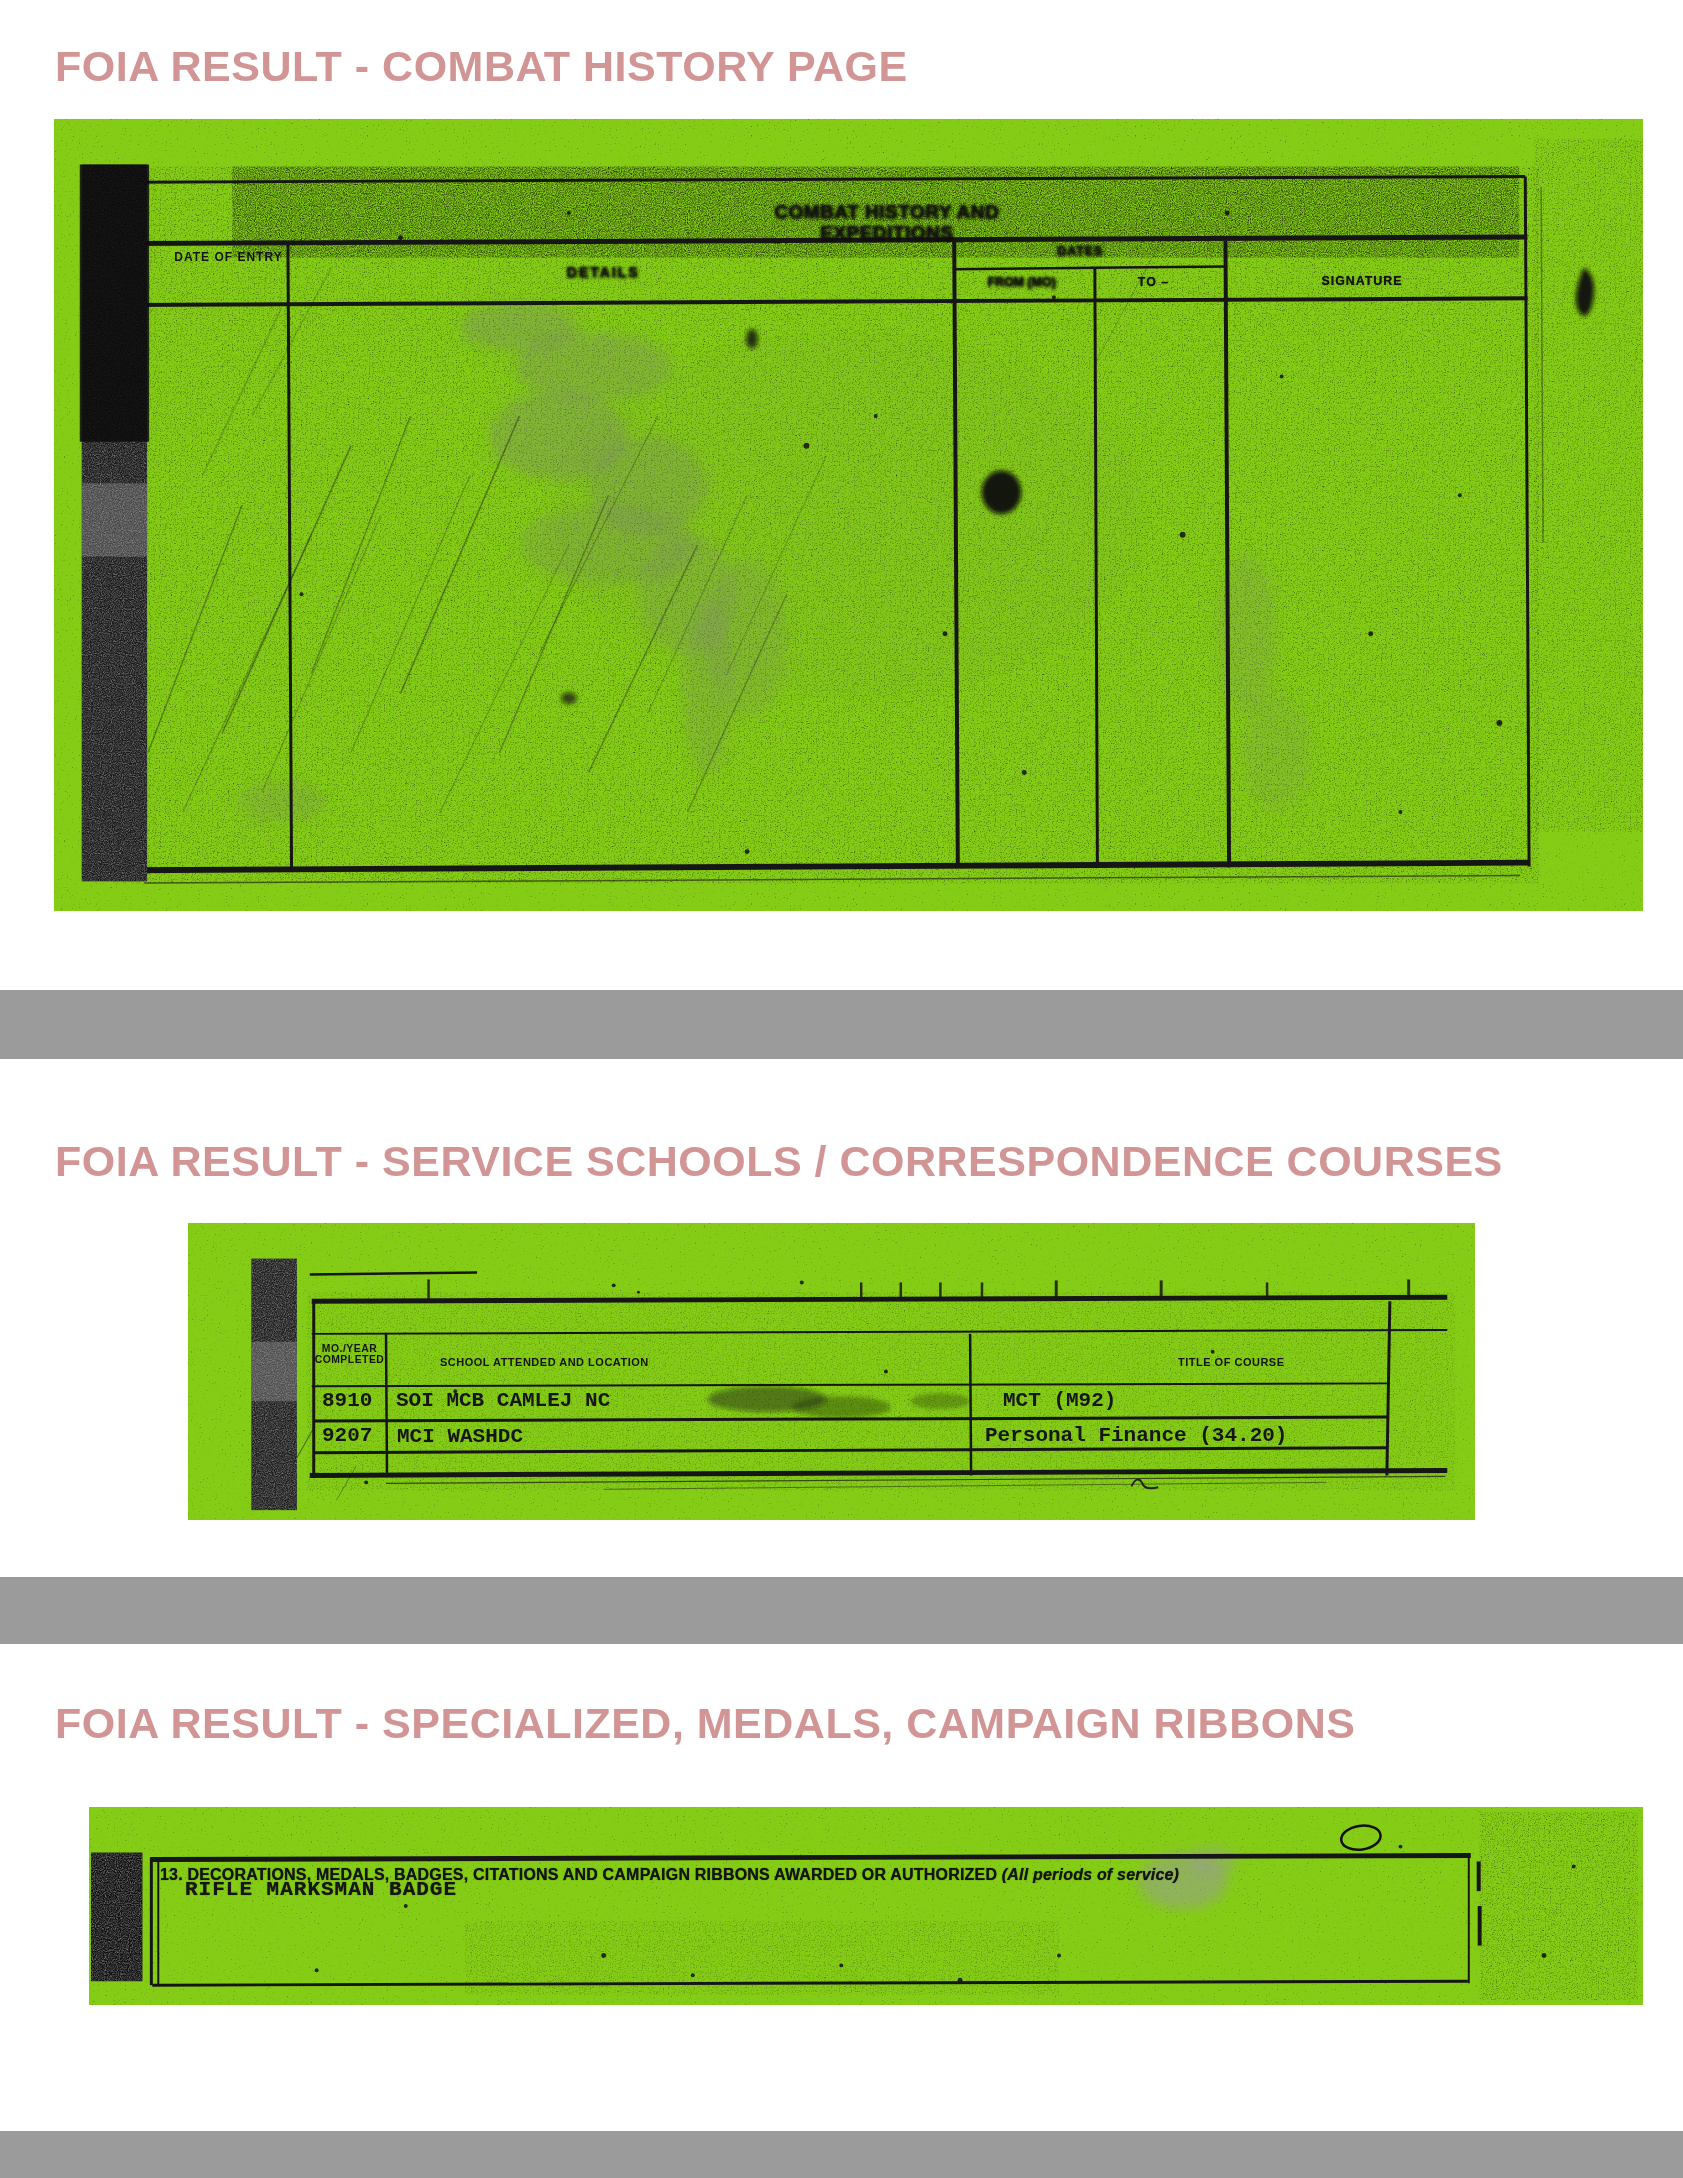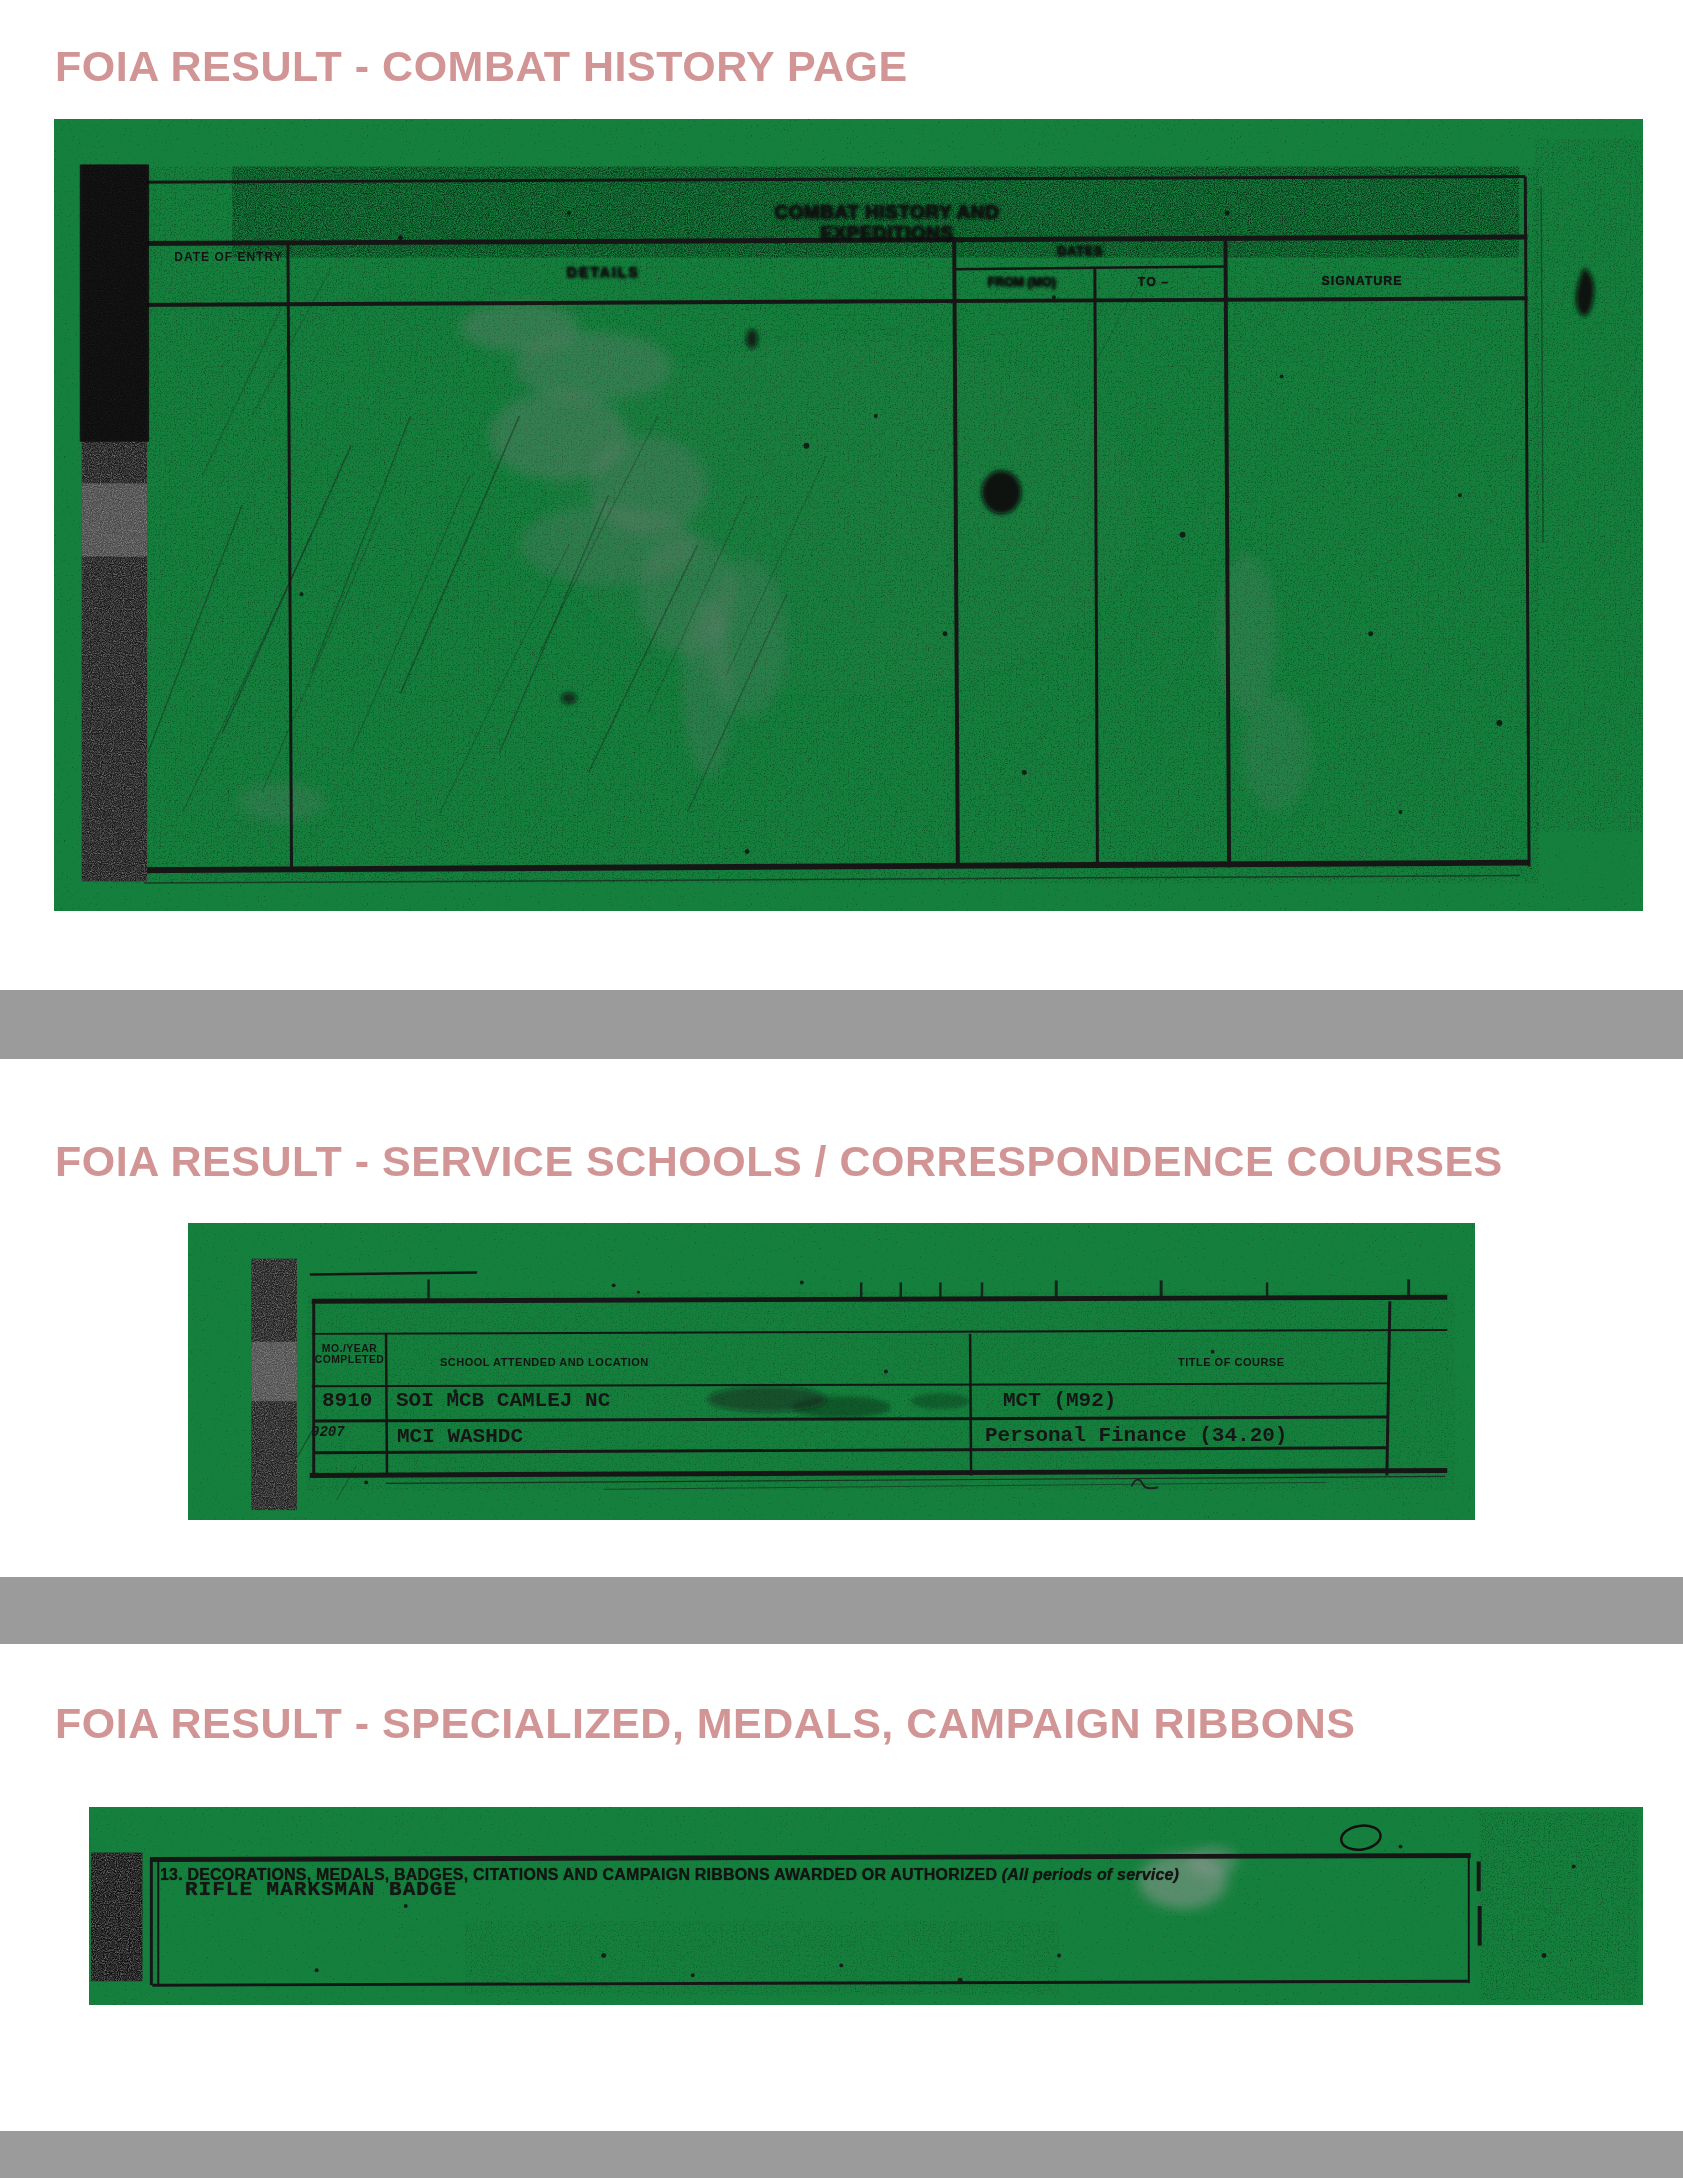--- a/index.html
+++ b/index.html
@@ -7,21 +7,21 @@
   body {
     width:1683px; height:2178px; position:relative; overflow:hidden;
     font-family:"Liberation Sans", sans-serif;
     --accent:#d29595; --divider:#9b9b9b;
   }
   .heading {
     position:absolute; font-weight:bold; font-size:43px; letter-spacing:0.5px;
     color:var(--accent); white-space:nowrap;
   }
   .divider { position:absolute; left:0; width:1683px; background:var(--divider); }
-  .scan { position:absolute; overflow:hidden; background:#15803d; }
+  .scan { position:absolute; overflow:hidden; background:#84cc16; }
   .scan svg { position:absolute; left:0; top:0; }
   .lab {
     position:absolute; color:#141414; font-weight:bold; text-align:center;
     line-height:1.1; white-space:normal;
   }
   .nowrap { white-space:nowrap; }
   .smudge-heavy { text-shadow:0 0 2px #000, 1px 1px 3px rgba(0,0,0,.9); filter:blur(1.1px); }
   .smudge-med   { text-shadow:0 0 1px rgba(0,0,0,.8); filter:blur(0.7px); }
   .smudge-light { filter:blur(0.4px); }
   .type {
@@ -238,21 +238,21 @@
     <div class="lab smudge-light" style="left:117px; top:120px; width:89px; font-size:10.4px; letter-spacing:0.5px;">MO./YEAR COMPLETED</div>
     <div class="lab nowrap smudge-light" style="left:252px; top:133px; font-size:11px; letter-spacing:0.5px; text-align:left;">SCHOOL ATTENDED AND LOCATION</div>
     <div class="lab nowrap smudge-light" style="left:990px; top:133px; font-size:11px; letter-spacing:0.5px; text-align:left;">TITLE OF COURSE</div>
 
     <div>
       <div class="type" style="left:134px; top:166px; font-size:21px;">8910</div>
       <div class="type" style="left:208px; top:166px; font-size:21px;">SOI MCB CAMLEJ NC</div>
       <div class="type" style="left:815px; top:166px; font-size:21px;">MCT (M92)</div>
     </div>
     <div>
-      <div class="type" style="left:123px; top:201px; font-size:14px;font-style:italic;">9207</div>
+      <div class="type" style="left:134px; top:201px; font-size:21px;">9207</div>
       <div class="type" style="left:199px; top:202px; font-size:21px;margin-left:10px;">MCI WASHDC</div>
       <div class="type" style="left:797px; top:201px; font-size:21px;">Personal Finance (34.20)</div>
     </div>
   </div>
 
   <div class="divider" style="top:1577px; height:67px;"></div>
 
   <div class="heading" style="left:55px; top:1699px;">FOIA RESULT - SPECIALIZED, MEDALS, CAMPAIGN RIBBONS</div>
 
   <div class="scan" style="left:89px; top:1807px; width:1554px; height:198px;">

